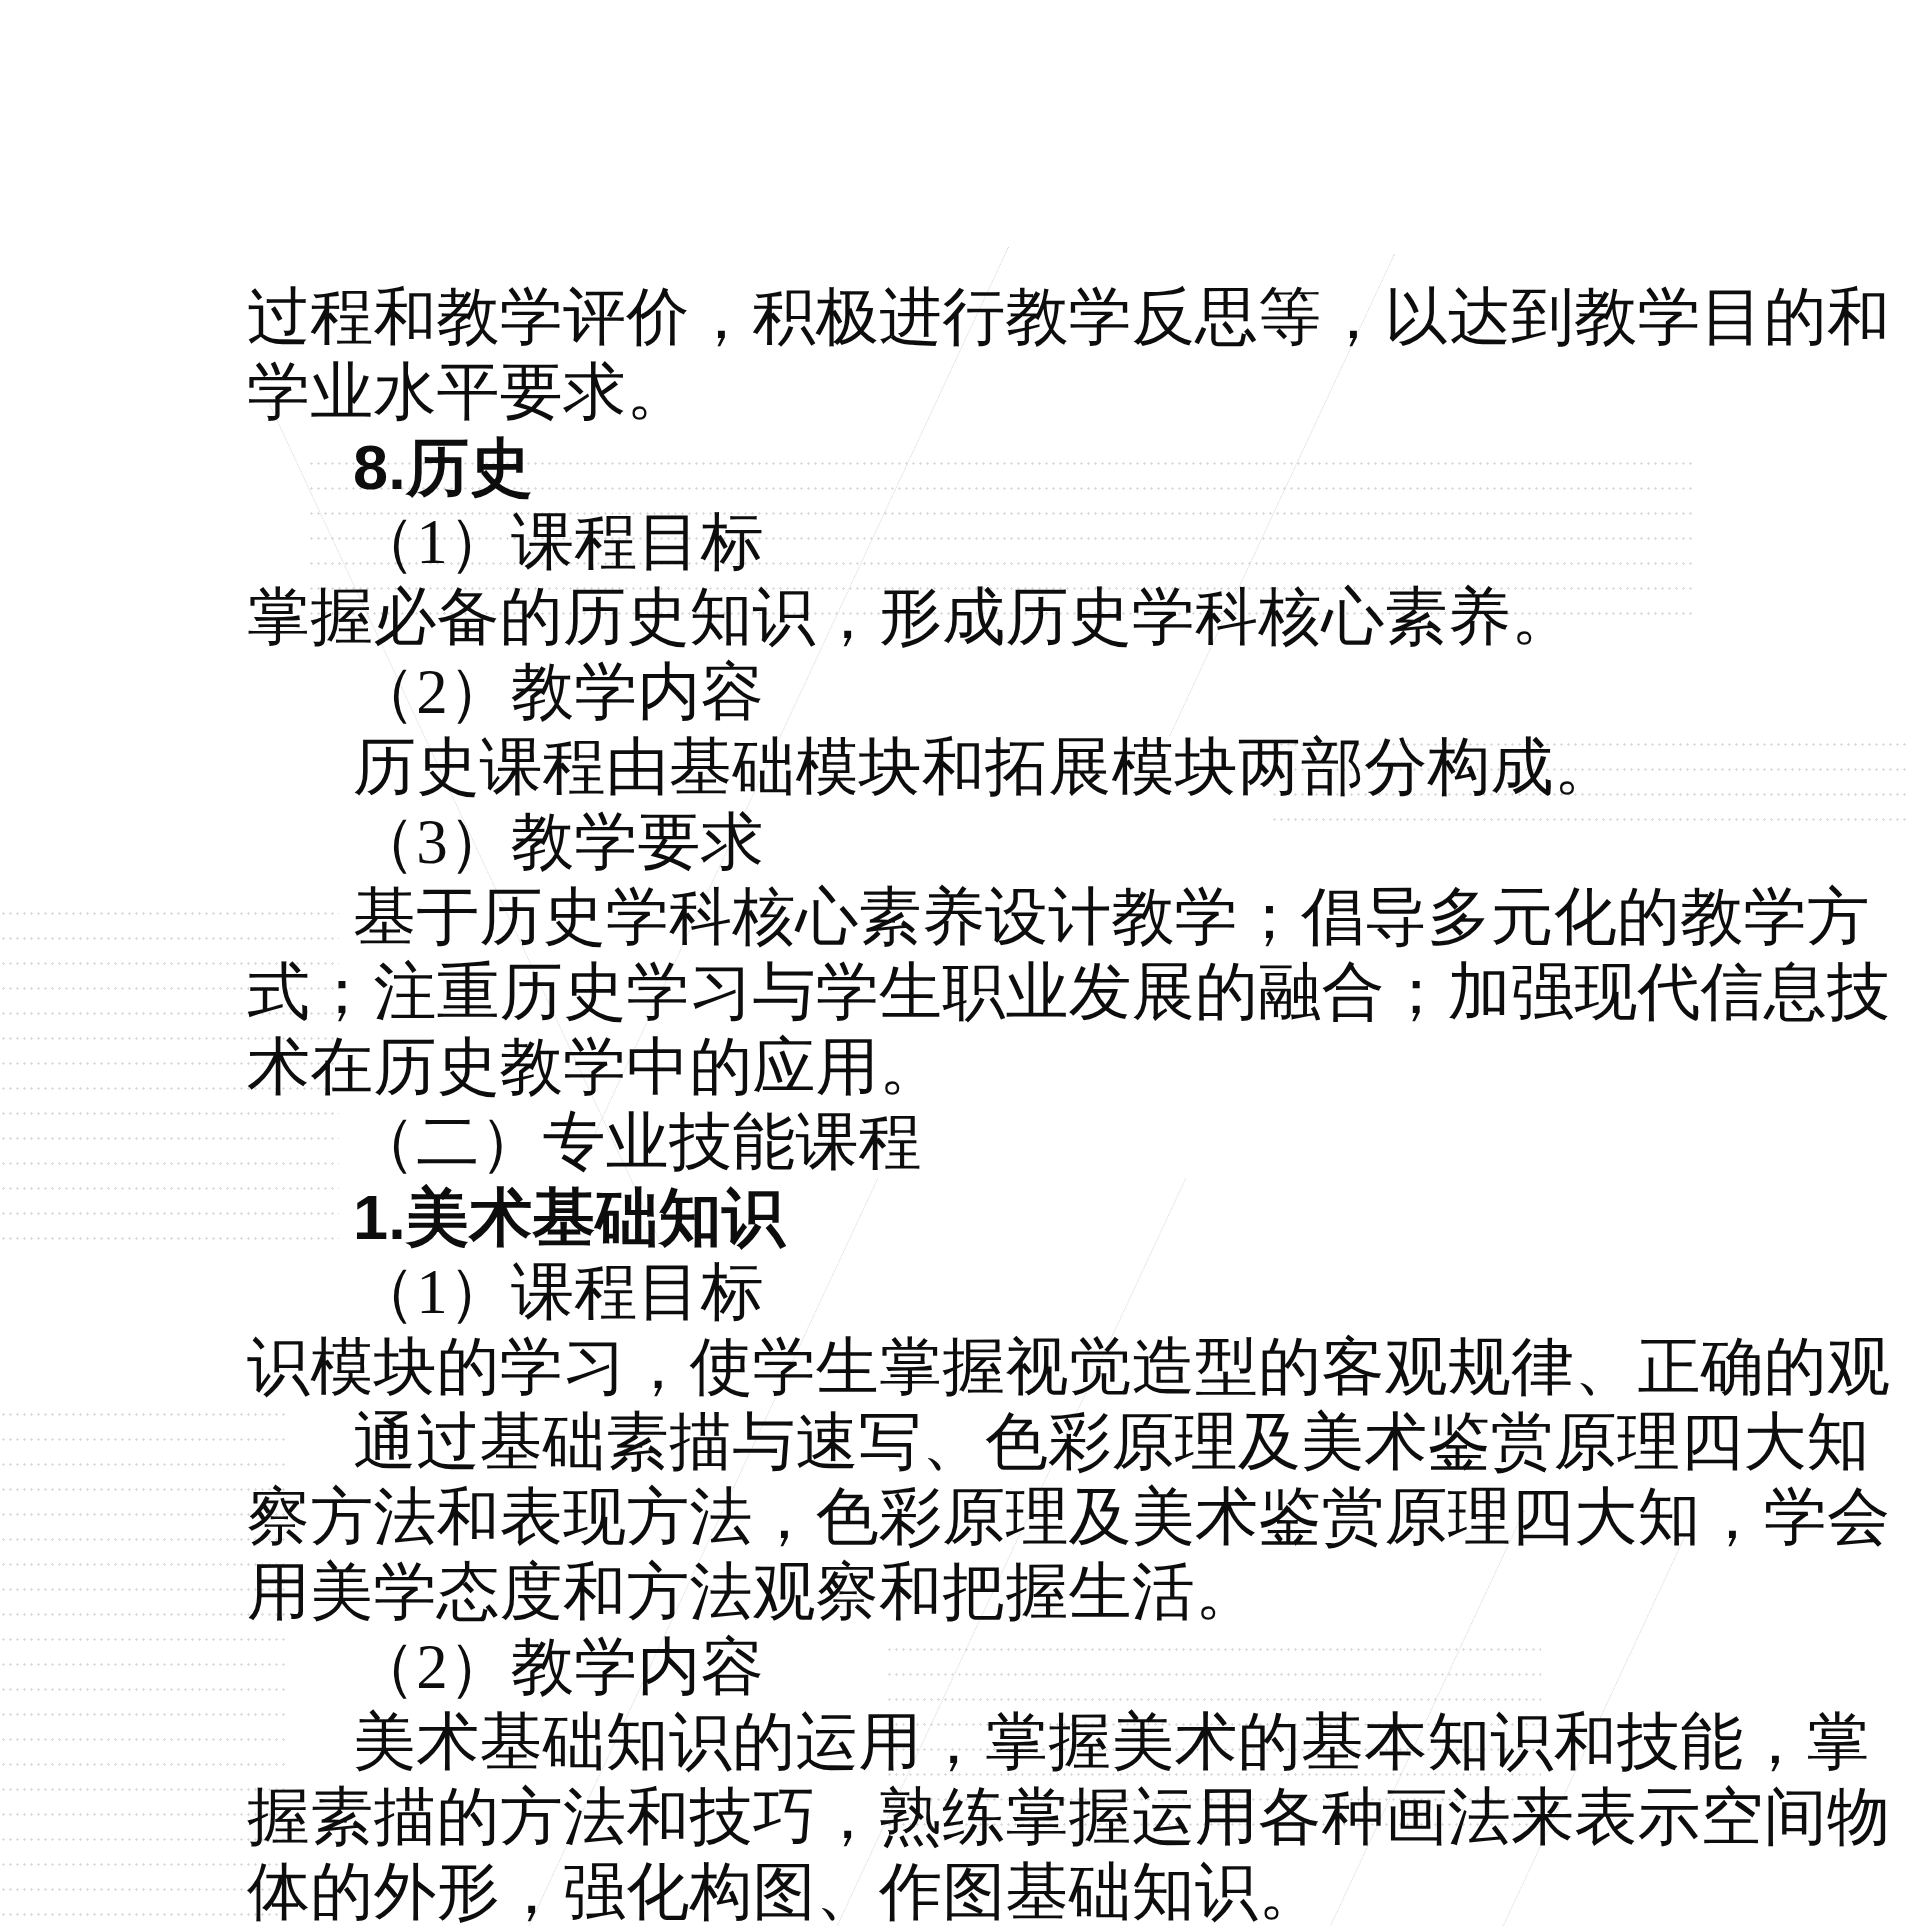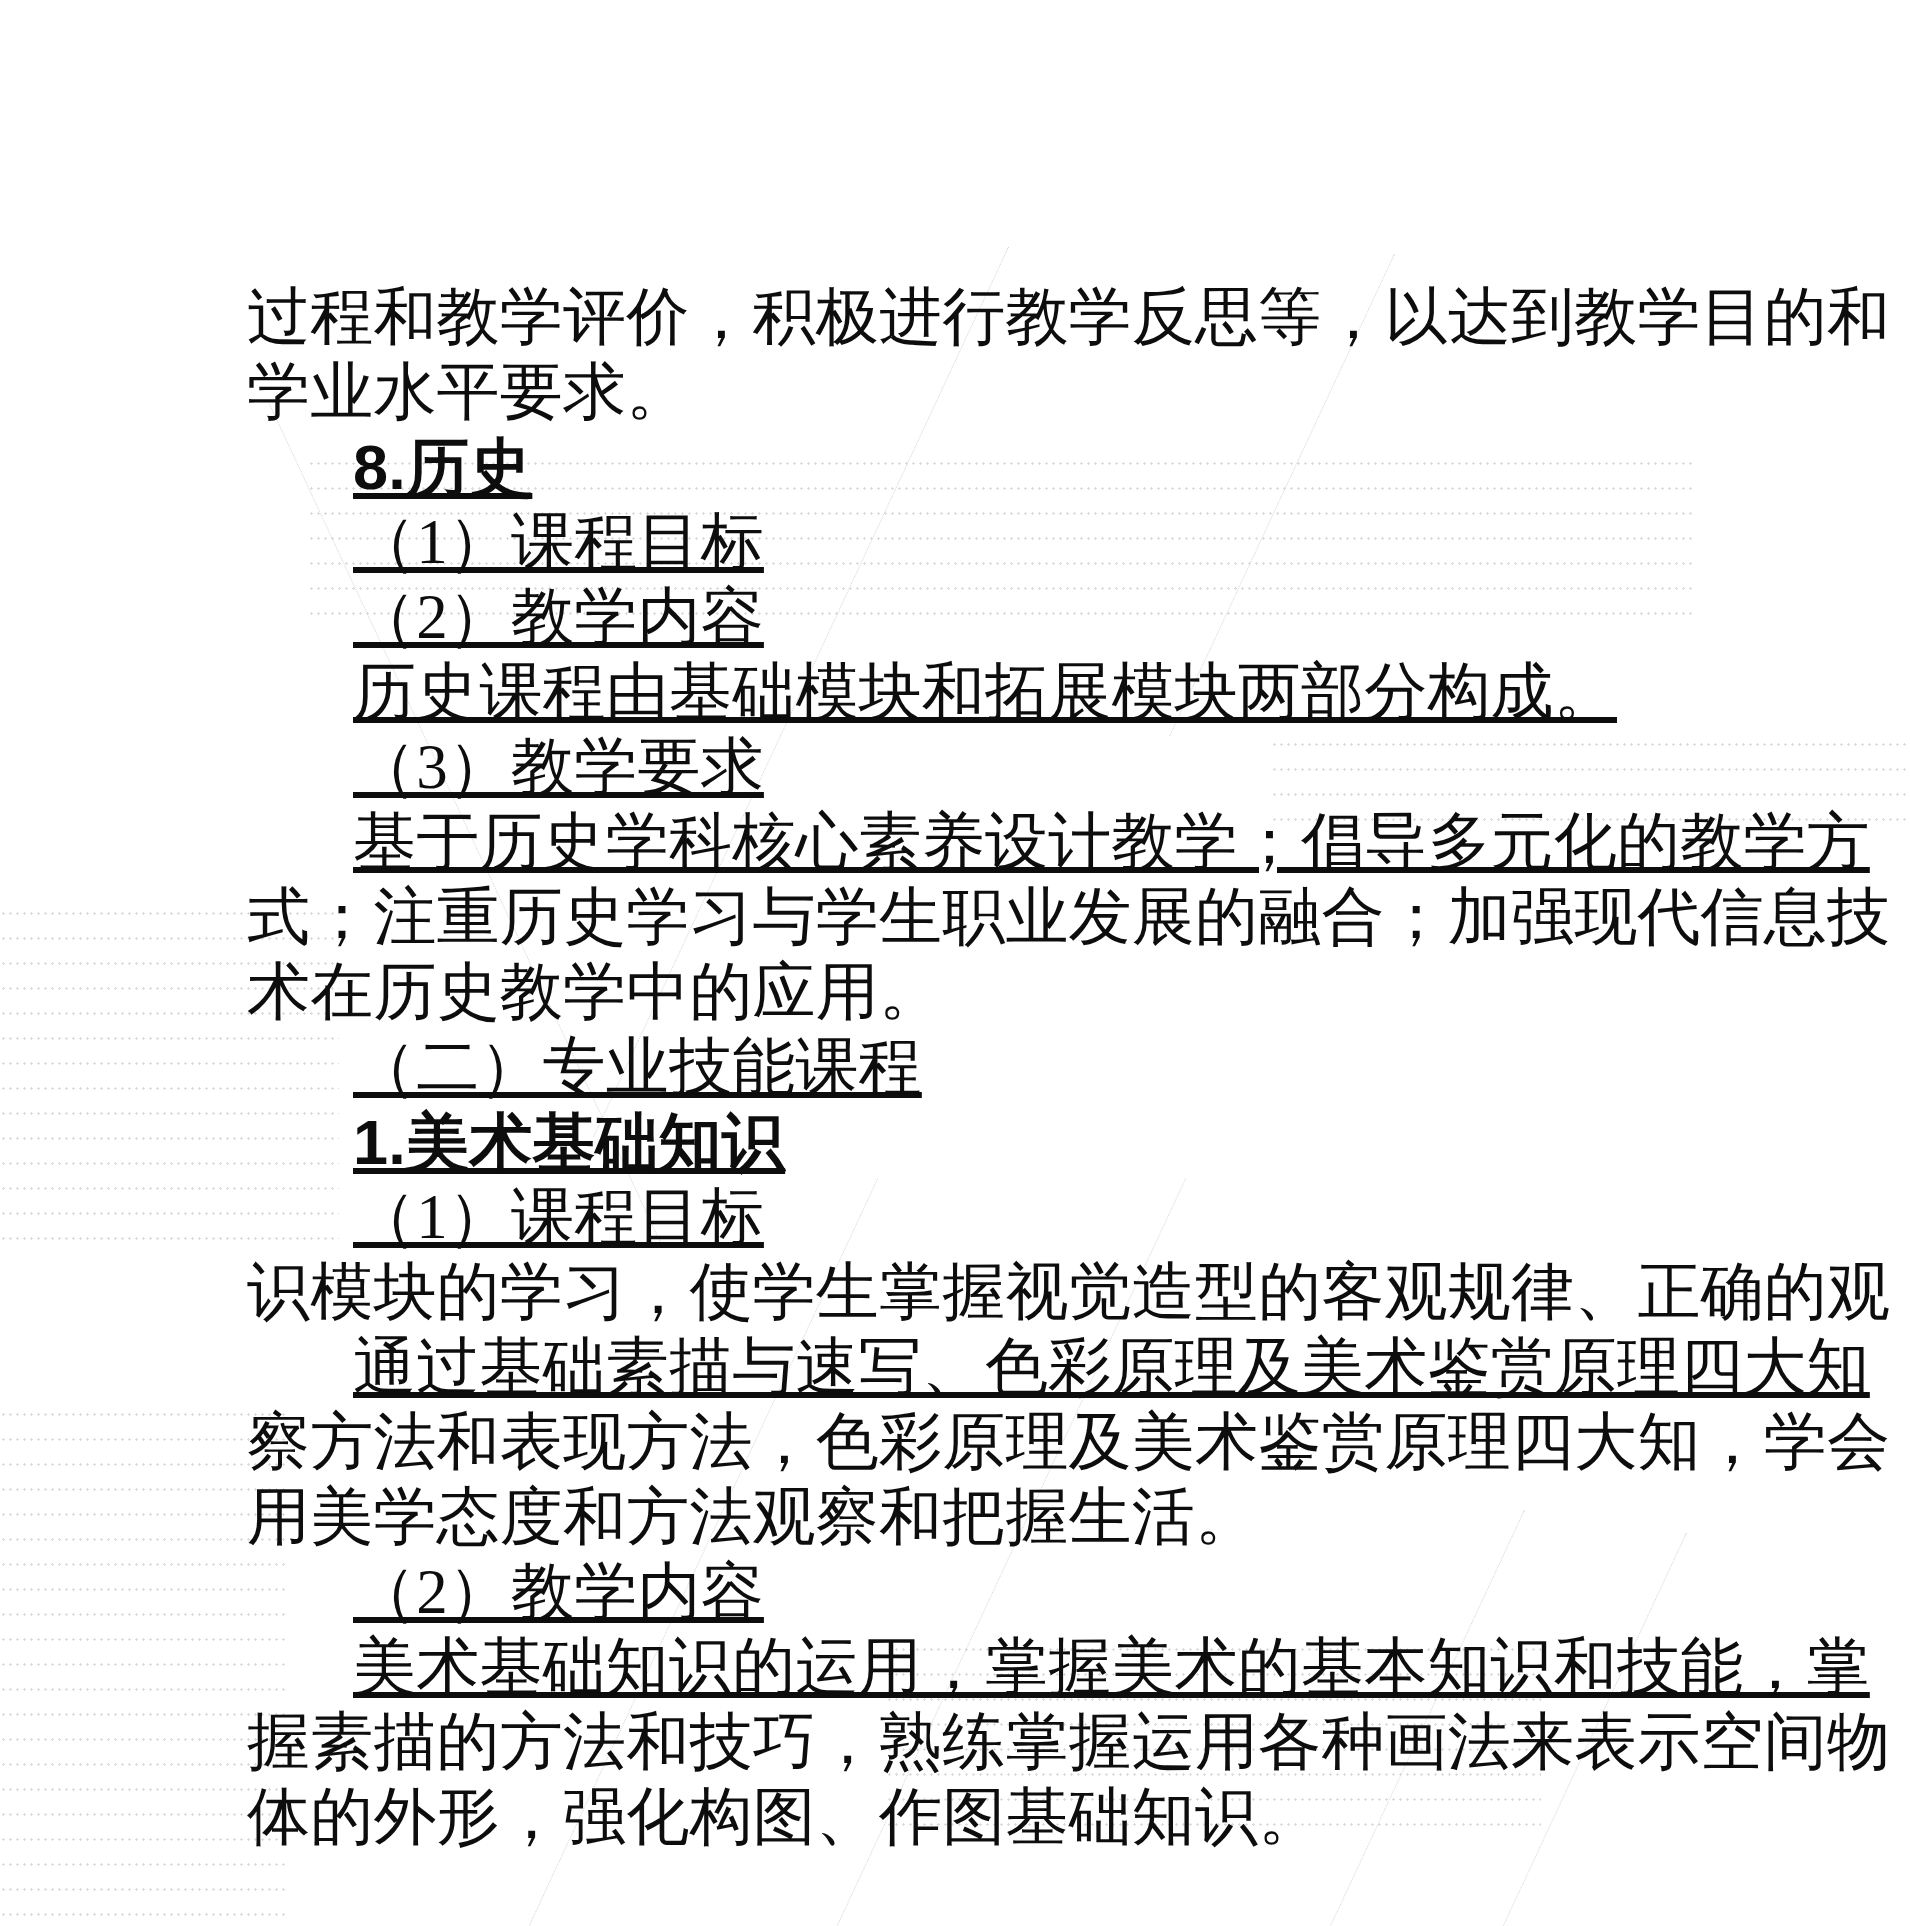--- a/index.html
+++ b/index.html
@@ -15,21 +15,21 @@
     position:absolute;
     left:247px;top:280px;width:1395px;
   }
   .line{
     height:75px;
     line-height:75px;
     font-size:63px;
     white-space:nowrap;
     letter-spacing:0.2px;
   }
-  .indent{ text-indent:106px;text-decoration:underline; }
+  .indent{ text-indent:106px; }
   .hei{
     font-family:"Liberation Sans", sans-serif;
     font-weight:700;
   }
   
   .dots{
     position:absolute;
     background-image:radial-gradient(circle, rgba(0,0,0,0.30) 1px, transparent 1.3px);
     background-size:7px 25px;
     opacity:.45;
@@ -60,20 +60,21 @@
   <div class="diag" style="left:878px;top:1179px;width:1117px;transform:rotate(115deg);"></div>
   <div class="diag" style="left:1186px;top:1179px;width:1117px;transform:rotate(115deg);"></div>
   <div class="diag" style="left:1525px;top:1510px;width:1098px;transform:rotate(115deg);"></div>
   <div class="diag" style="left:1687px;top:1533px;width:1098px;transform:rotate(115deg);"></div>
 
   <div class="textblock">
     <div class="line">过程和教学评价，积极进行教学反思等，以达到教学目的和</div>
     <div class="line">学业水平要求。</div>
     <div class="line indent hei">8.历史</div>
     <div class="line indent">（1）课程目标</div>
+    <div class="line">掌握必备的历史知识，形成历史学科核心素养。</div>
     <div class="line indent">（2）教学内容</div>
     <div class="line indent">历史课程由基础模块和拓展模块两部分构成。</div>
     <div class="line indent">（3）教学要求</div>
     <div class="line indent">基于历史学科核心素养设计教学；倡导多元化的教学方</div>
     <div class="line">式；注重历史学习与学生职业发展的融合；加强现代信息技</div>
     <div class="line">术在历史教学中的应用。</div>
     <div class="line indent">（二）专业技能课程</div>
     <div class="line indent hei">1.美术基础知识</div>
     <div class="line indent">（1）课程目标</div>
     <div class="line">识模块的学习，使学生掌握视觉造型的客观规律、正确的观</div>

